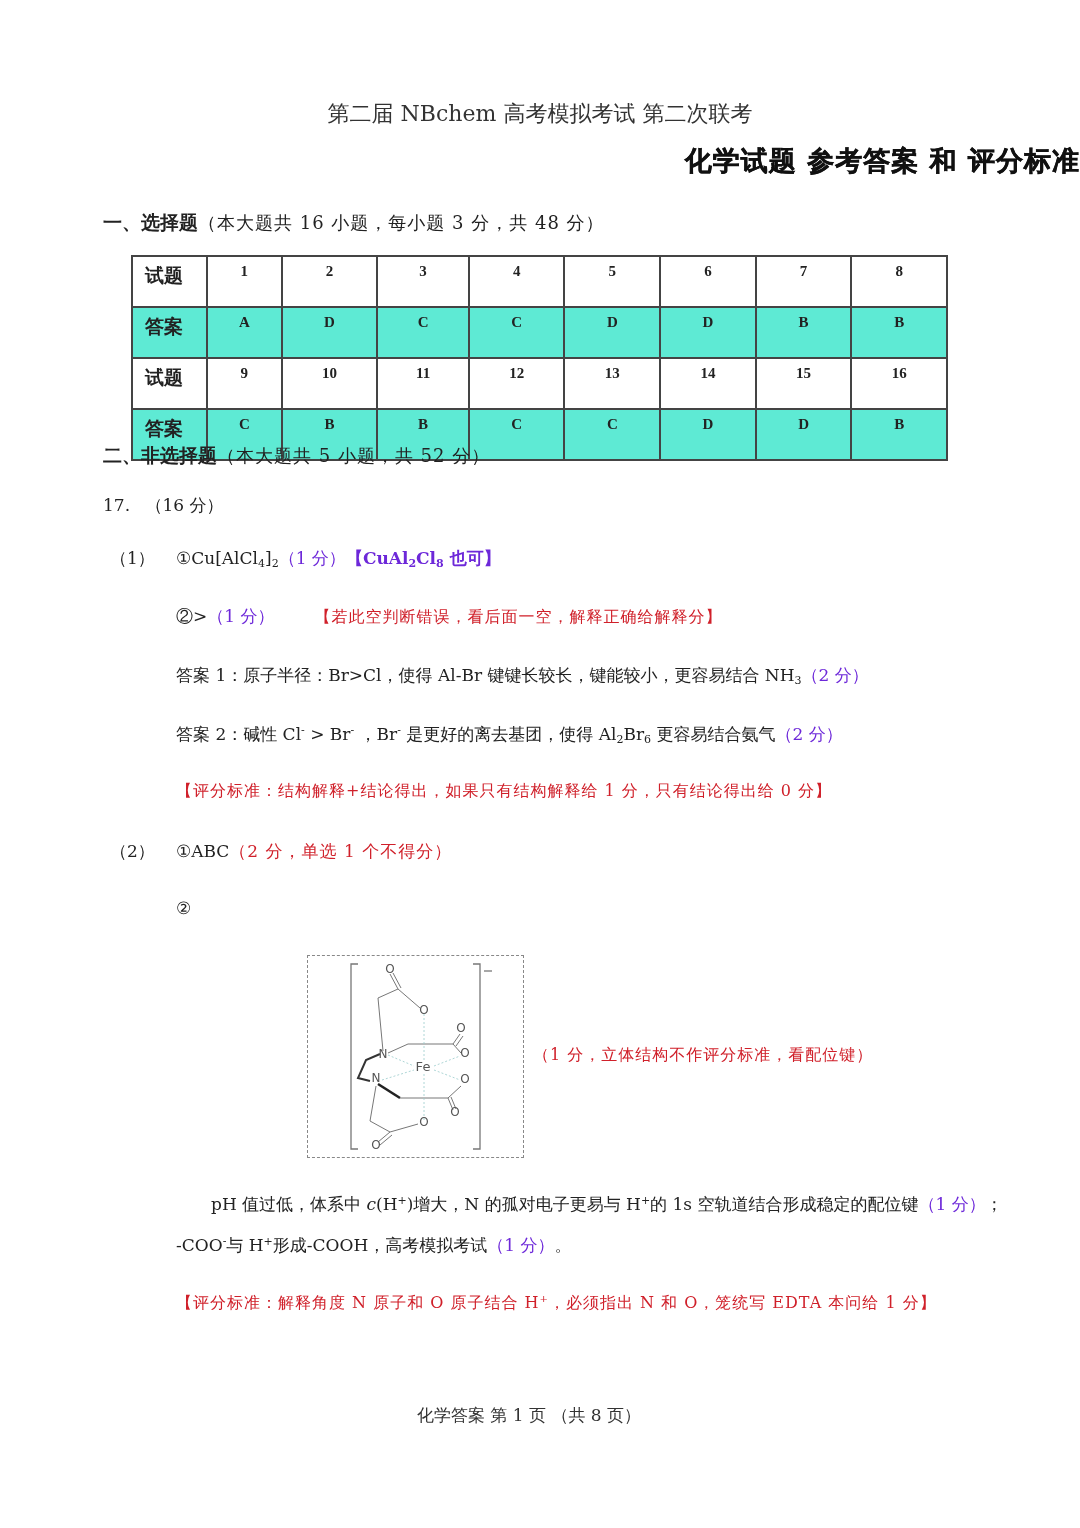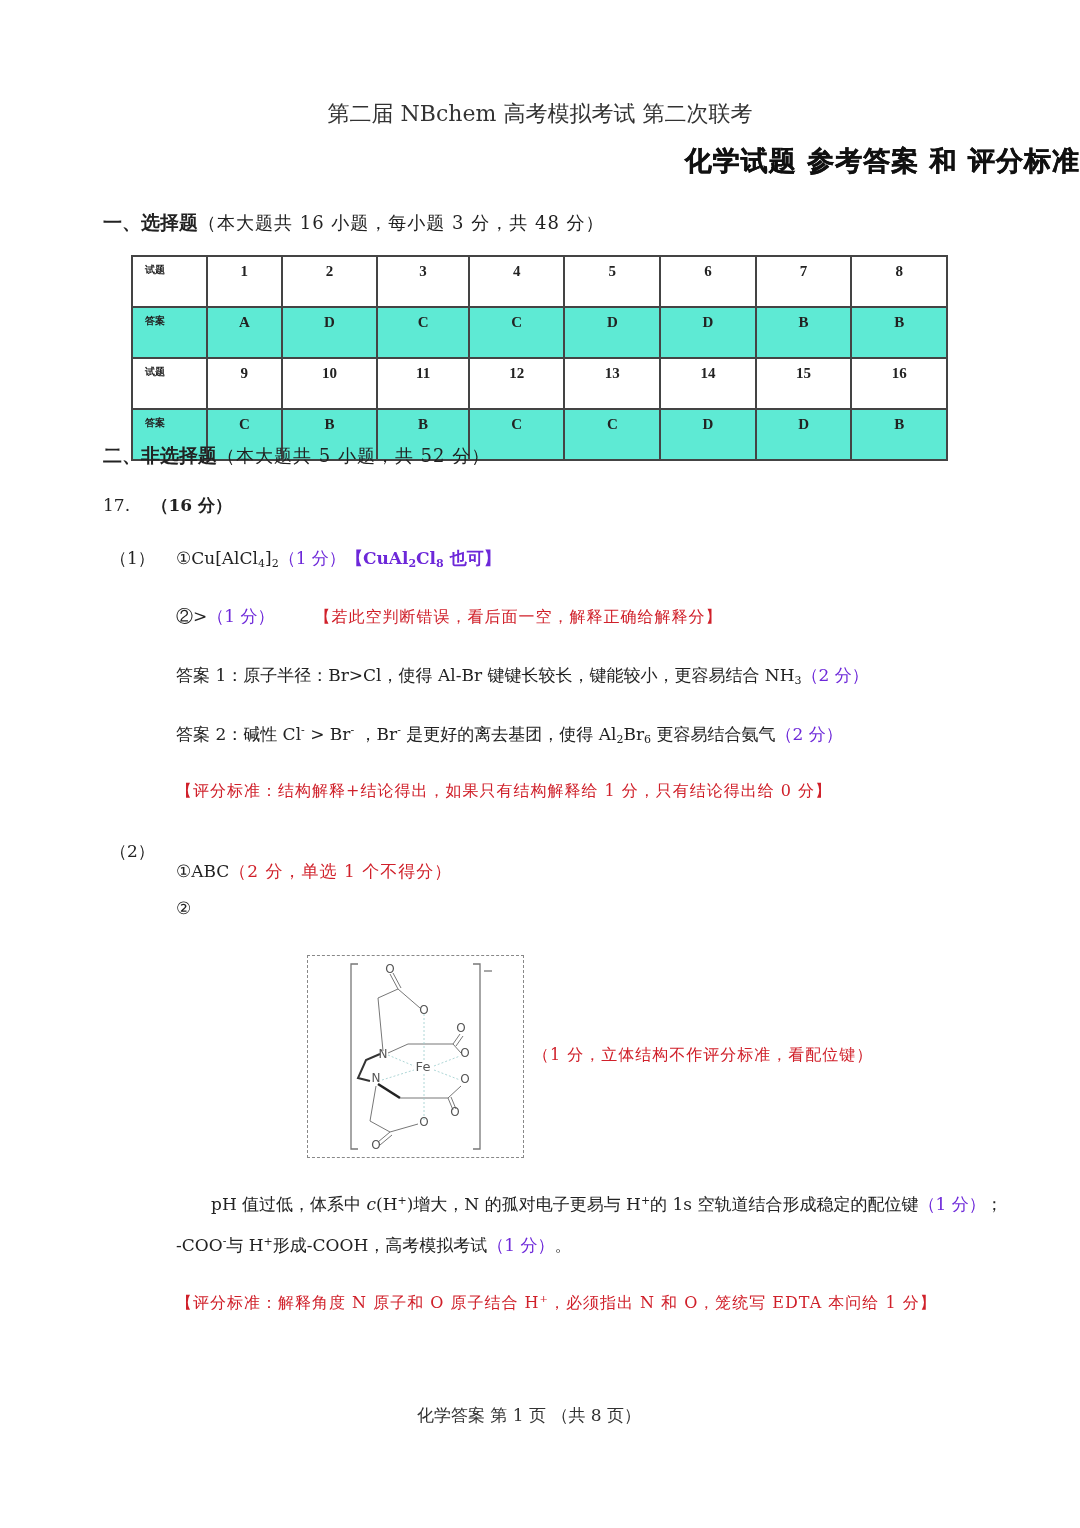--- a/index.html
+++ b/index.html
@@ -13,21 +13,21 @@
            -webkit-text-stroke:0.4px #111; }
   .section { font-size:19px; color:#222; }
   .section b { font-family:"DejaVu Sans","Liberation Sans",sans-serif; font-weight:bold; }
   .section .note { font-size:18px; letter-spacing:1px; }
   table.ans { position:absolute; top:255px; left:131px; width:817px; border-collapse:collapse;
               font-family:"Liberation Serif","DejaVu Serif",serif; }
   table.ans td { border:2px solid #444; height:42px; text-align:center; vertical-align:top;
                  padding-top:6px; font-weight:bold; font-size:15px; }
   table.ans tr.grey td { background:#5eead4; }
   table.ans td.lbl { width:60px; text-align:left; padding-left:12px;
-                     font-family:"DejaVu Sans","Liberation Sans",sans-serif; font-size:10px; }
+                     font-family:"DejaVu Sans","Liberation Sans",sans-serif; font-size:19px; }
   .line { font-size:17px; color:#222; }
   .line sub { font-size:11px; vertical-align:-3px; }
   .line sup { font-size:11px; vertical-align:6px; }
   .redline { font-size:16px; color:#d0202a; letter-spacing:1px; }
   .diagram { position:absolute; top:955px; left:307px; width:215px; height:201px;
              border:1px dashed #888; }
   .footer { top:1404px; left:0; width:1058px; text-align:center; font-size:17px; color:#333; }
 </style>
 </head>
 <body>
@@ -87,21 +87,21 @@
   </tr>
 </tbody>
   </table>
 
 <div class="abs section" style="top:443px;left:103px;">
   <b>二、非选择题</b><span class="note">（本大题共 5 小题，共 52 分）</span>
 </div>
 
 <div class="abs line" style="top:494px;left:103px;">
   <span>17.</span>
-  <span style="margin-left:16px;font-weight:bold;">（16 分）</span>
+  <span style="margin-left:10px;">（16 分）</span>
 </div>
 
 <div class="abs line" style="top:547px;left:110px;">（1）</div>
 <div class="abs line" style="top:547px;left:176px;">
   <span>①Cu[AlCl</span><sub>4</sub><span>]</span><sub>2</sub><span class="red">（1 分）</span><span class="red" style="font-weight:bold;"><span>【CuAl</span><sub>2</sub><span>Cl</span><sub>8</sub><span> 也可】</span></span>
 </div>
 
 <div class="abs line" style="top:605px;left:176px;">
   <span>②&gt;</span><span class="red">（1 分）</span><span class="redline" style="margin-left:40px;">【若此空判断错误，看后面一空，解释正确给解释分】</span>
 </div>
@@ -110,21 +110,21 @@
   <span>答案 1：原子半径：Br&gt;Cl，使得 Al-Br 键键长较长，键能较小，更容易结合 NH</span><sub>3</sub><span class="red">（2 分）</span>
 </div>
 
 <div class="abs line" style="top:723px;left:176px;">
   <span>答案 2：碱性 Cl</span><sup>-</sup><span> &gt; Br</span><sup>-</sup><span> ，Br</span><sup>-</sup><span> 是更好的离去基团，使得 Al</span><sub>2</sub><span>Br</span><sub>6</sub><span> 更容易结合氨气</span><span class="red">（2 分）</span>
 </div>
 
 <div class="abs redline" style="top:781px;left:176px;">【评分标准：结构解释+结论得出，如果只有结构解释给 1 分，只有结论得出给 0 分】</div>
 
 <div class="abs line" style="top:840px;left:110px;">（2）</div>
-<div class="abs line" style="top:840px;left:176px;margin-top:20px;">
+<div class="abs line" style="top:840px;left:176px;">
   <span>①ABC</span><span class="redline" style="font-size:17px;">（2 分，单选 1 个不得分）</span>
 </div>
 <div class="abs line" style="top:898px;left:176px;">②</div>
 
 <div class="diagram">
   <svg width="215" height="201" viewBox="0 0 215 201" style="font-family:'DejaVu Sans',sans-serif;">
 
     <path d="M50,8 L43,8 L43,193 L50,193" fill="none" stroke="#777" stroke-width="1.3"></path>
     <path d="M165,8 L172,8 L172,193 L165,193" fill="none" stroke="#777" stroke-width="1.3"></path>
     <line x1="176" y1="15" x2="184" y2="15" stroke="#777" stroke-width="1.3"></line>

